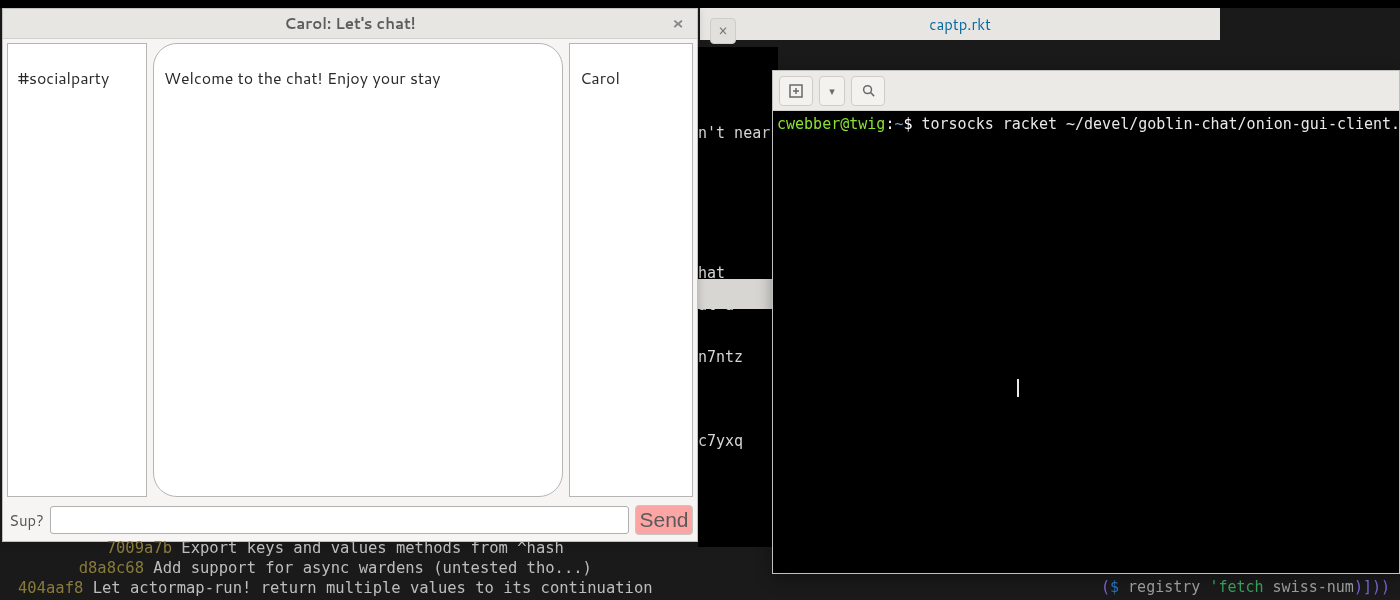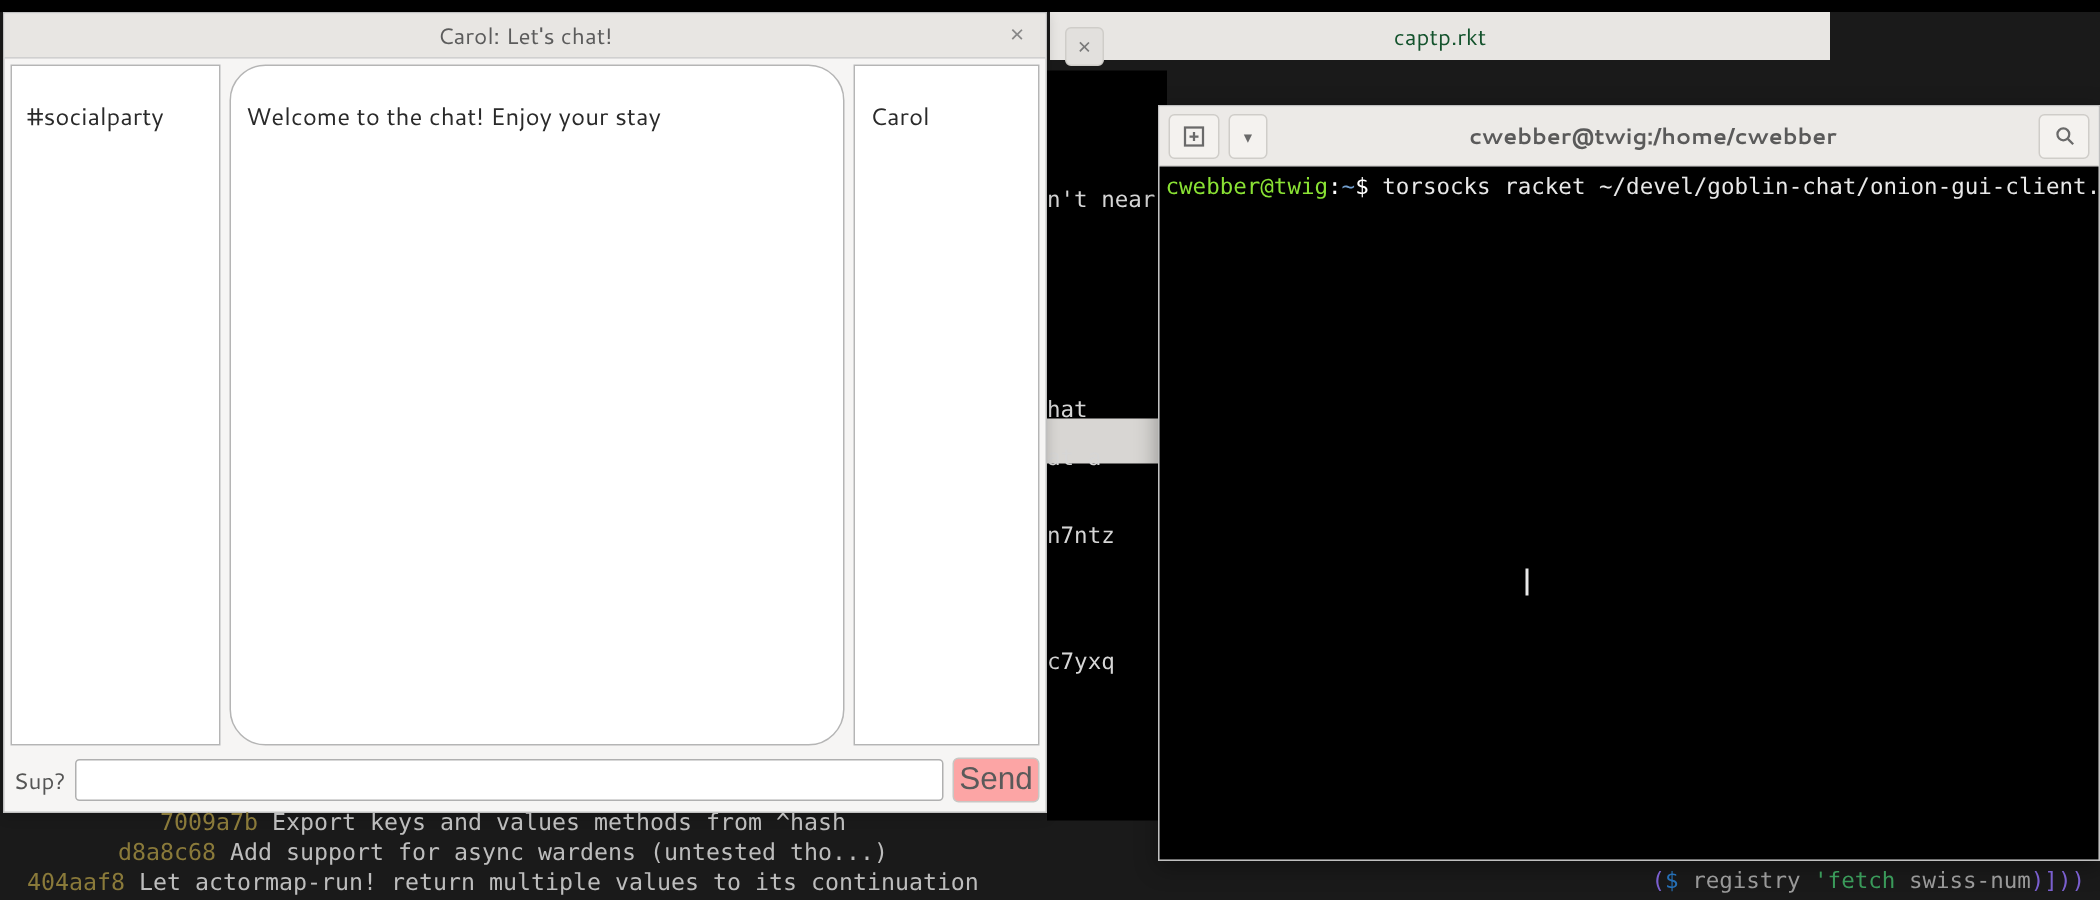--- a/index.html
+++ b/index.html
@@ -24,21 +24,21 @@
     .bg-tab {
       position: absolute;
       top: 8px;
       left: 700px;
       width: 520px;
       height: 32px;
       background: #e8e6e3;
       display: flex;
       align-items: center;
       justify-content: center;
-      color: #14532d;
+      color: #0369a1;
       font-size: 15px;
     }
 
     
     .chat-window {
       position: absolute;
       top: 8px;
       left: 2px;
       width: 696px;
       height: 534px;
@@ -50,21 +50,21 @@
     }
     .chat-titlebar {
       height: 30px;
       background: #e8e6e3;
       display: flex;
       align-items: center;
       justify-content: center;
       position: relative;
       color: #5c5c5c;
       font-size: 15px;
-      font-weight: 400;
+      font-weight: 700;
       border-bottom: 1px solid #d0d0d0;
     }
     .chat-close {
       position: absolute;
       right: 10px;
       top: 5px;
       width: 18px;
       height: 18px;
       color: #888;
       font-size: 16px;
@@ -325,21 +325,20 @@
     <div class="term-newtab">
       <svg viewBox="0 0 16 16">
         <rect x="2" y="2" width="12" height="12" fill="none" stroke="#6a6a6a" stroke-width="1.5"></rect>
         <line x1="8" y1="5" x2="8" y2="11" stroke="#6a6a6a" stroke-width="1.5"></line>
         <line x1="5" y1="8" x2="11" y2="8" stroke="#6a6a6a" stroke-width="1.5"></line>
       </svg>
     </div>
     <div class="term-dropdown">
       <span>▾</span>
     </div>
-    <div class="term-title">cwebber@twig:/home/cwebber</div>
     <div class="term-search">
       <svg viewBox="0 0 16 16">
         <circle cx="7" cy="7" r="4.2" fill="none" stroke="#6a6a6a" stroke-width="1.6"></circle>
         <line x1="10.2" y1="10.2" x2="14" y2="14" stroke="#6a6a6a" stroke-width="1.6"></line>
       </svg>
     </div>
   </div>
   <div class="term-body">
     <span class="prompt-user">cwebber@twig</span><span class="prompt-sep">:</span><span class="prompt-path">~</span><span class="prompt-sep">$ </span><span>torsocks racket ~/devel/goblin-chat/onion-gui-client.r</span>
     <div class="cursor"></div>

